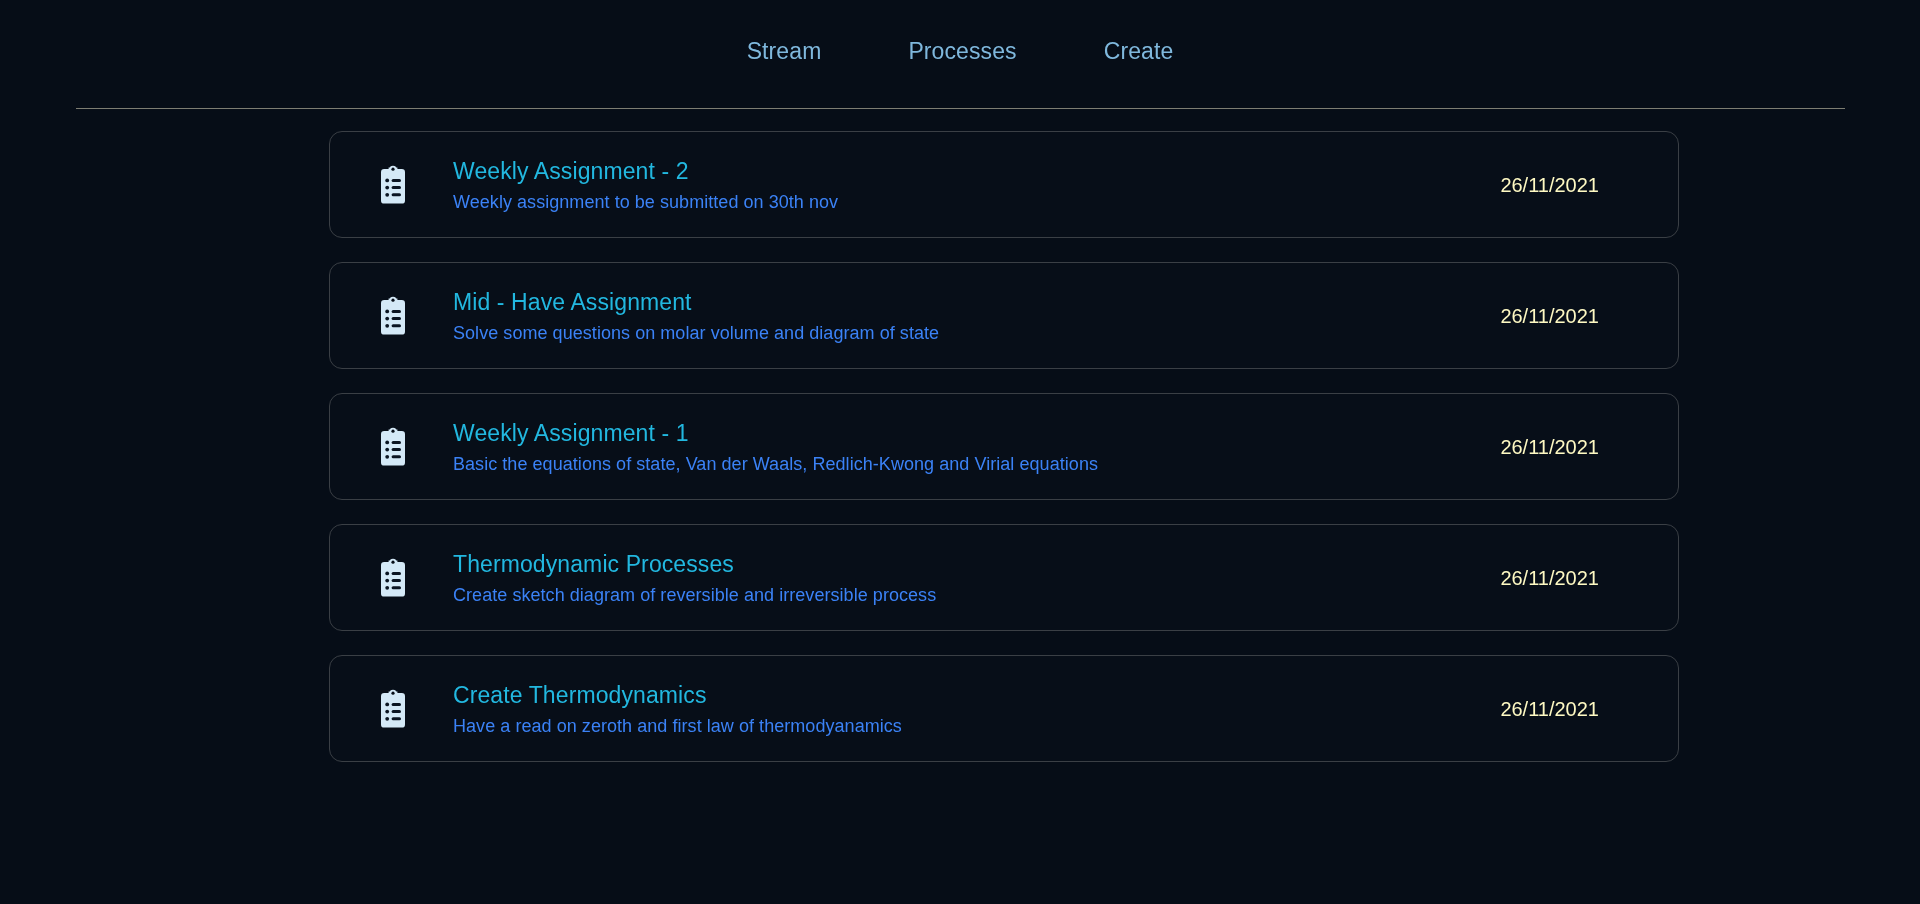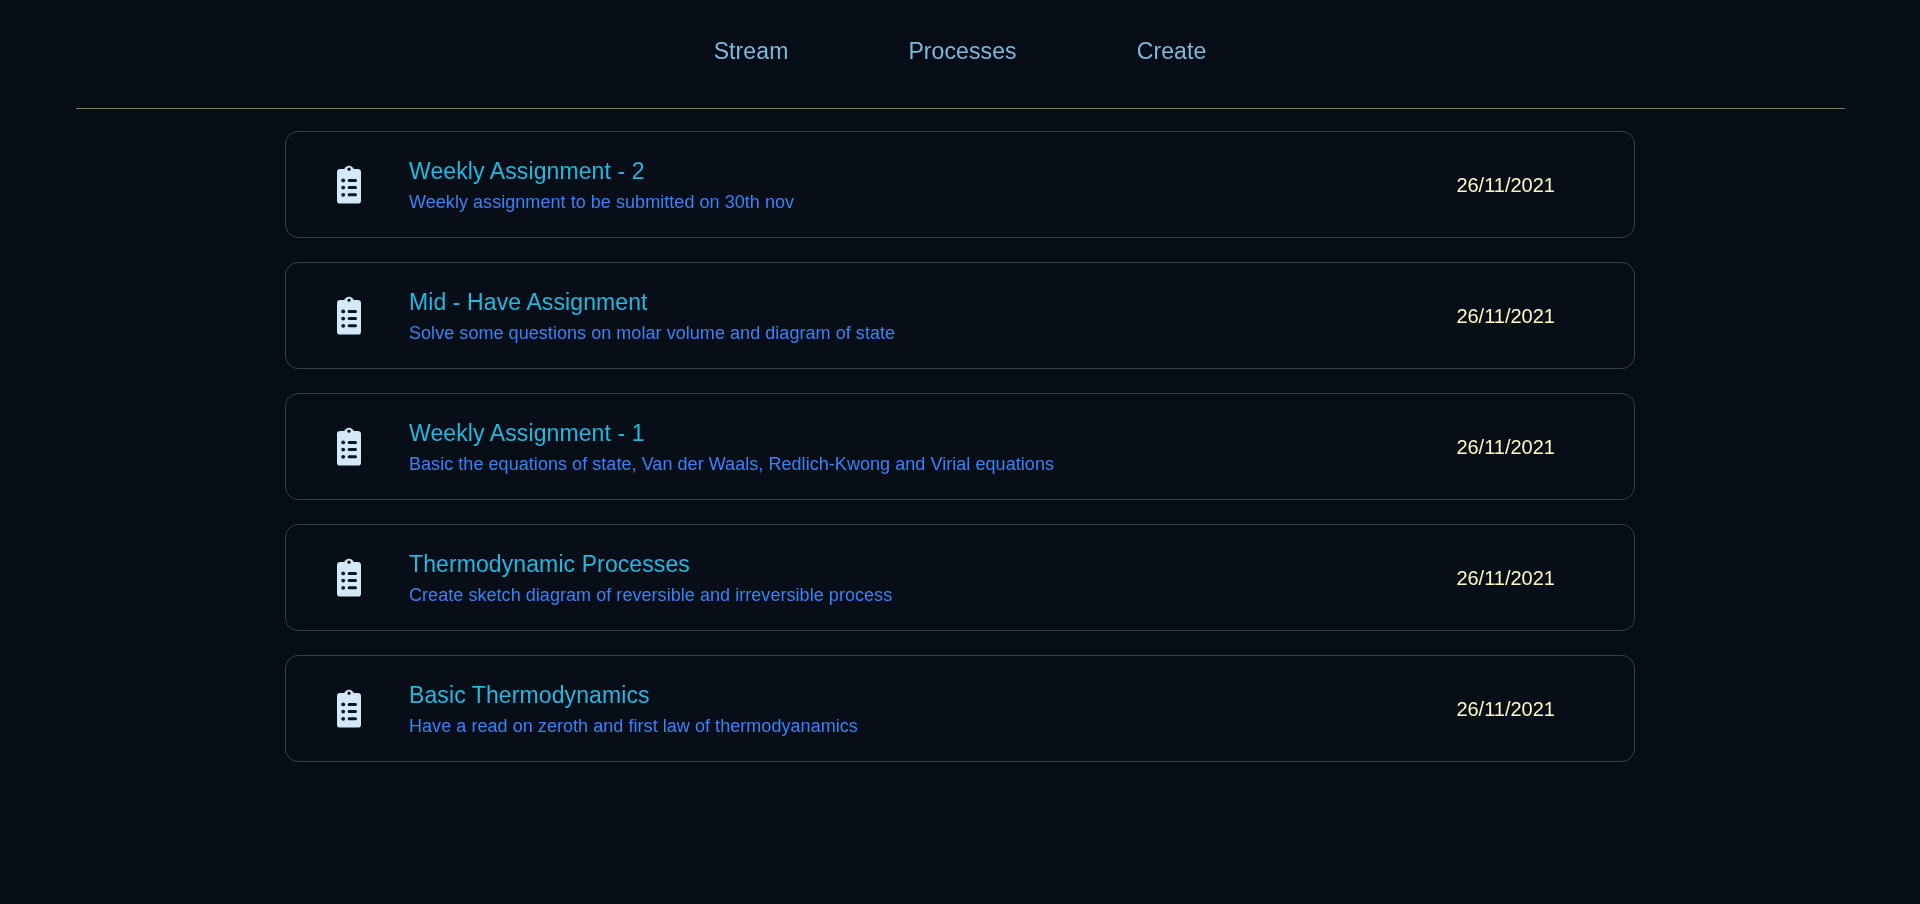--- a/index.html
+++ b/index.html
@@ -27,21 +27,21 @@
     width: 1920px;
     height: 112px;
     display: flex;
     justify-content: center;
     align-items: flex-start;
   }
 
   .nav-inner {
     display: flex;
     align-items: center;
-    gap: 120px;
+    gap: 87px;
     margin-top: 38px;
   }
 
   .nav-tab {
     color: #7fb8dd;
     font-size: 23px;
     line-height: 27px;
     letter-spacing: 0.1px;
     cursor: pointer;
     background: none;
@@ -74,20 +74,21 @@
     position: relative;
     display: flex;
     align-items: center;
     width: 1350px;
     height: 107px;
     border: 1px solid #3a3f45;
     border-radius: 13px;
     background: #070e18;
     padding: 0 0 0 46px;
     cursor: pointer;
+    margin-left: 44px;
   }
 
   .card-icon {
     flex: 0 0 auto;
     width: 34px;
     height: 40px;
     display: block;
     margin-right: 43px;
   }
 
@@ -224,20 +225,20 @@
         <circle cx="17" cy="4.2" r="3.4" fill="#d4e9f7"></circle>
         <circle cx="17" cy="4.2" r="1.6" fill="#070e18"></circle>
         <circle cx="11.2" cy="15.4" r="1.9" fill="#0b1522"></circle>
         <rect x="15.6" y="13.9" width="9.4" height="3" rx="1.5" fill="#0b1522"></rect>
         <circle cx="11.2" cy="22.6" r="1.9" fill="#0b1522"></circle>
         <rect x="15.6" y="21.1" width="9.4" height="3" rx="1.5" fill="#0b1522"></rect>
         <circle cx="11.2" cy="29.8" r="1.9" fill="#0b1522"></circle>
         <rect x="15.6" y="28.3" width="9.4" height="3" rx="1.5" fill="#0b1522"></rect>
       </svg>
       <div class="card-body">
-        <div class="card-title">Basic Thermodynamics</div>
+        <div class="card-title">Create Thermodynamics</div>
         <div class="card-desc">Have a read on zeroth and first law of thermodyanamics</div>
       </div>
       <div class="card-date">26/11/2021</div>
     </div>
 
   </div>
 </div>
 
 </body></html>

